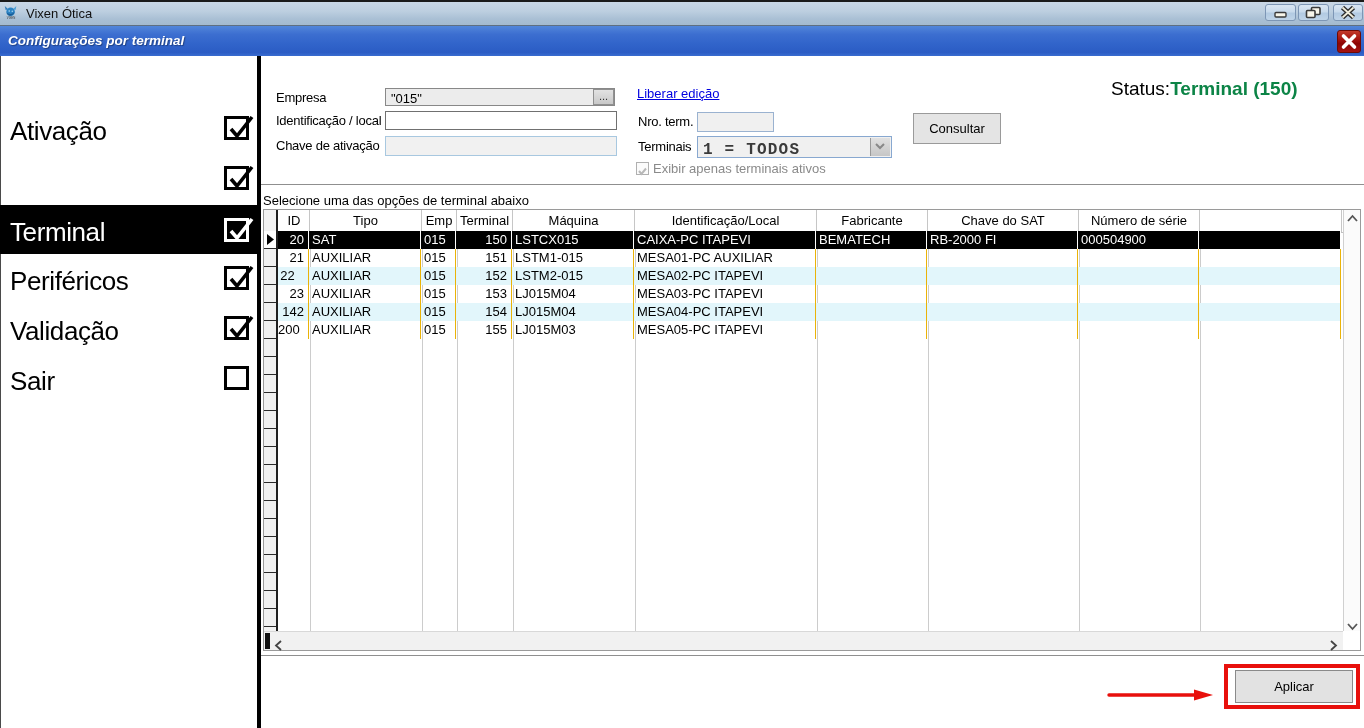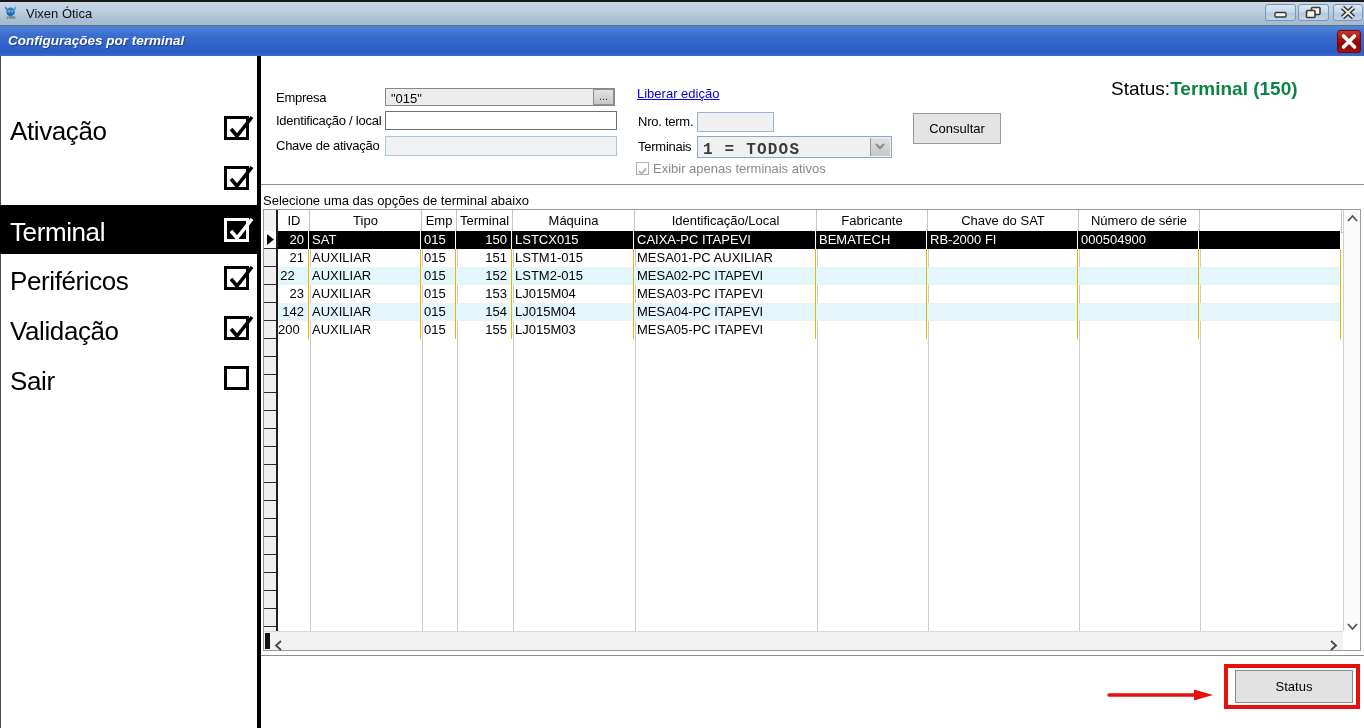--- a/index.html
+++ b/index.html
@@ -320,19 +320,19 @@
           <path d="M8 3 L3 7.5 L8 12" stroke="#444" stroke-width="1.8" fill="none"></path>
         </svg>
 <svg width="12" height="15" style="position:absolute;left:1063px;top:6px;">
           <path d="M4 3 L9 7.5 L4 12" stroke="#444" stroke-width="1.8" fill="none"></path>
         </svg>
 </div>
 </div>
 
   <div class="abs" id="sep2"></div>
 
-  <div class="abs" id="btn-aplicar">Status</div>
+  <div class="abs" id="btn-aplicar">Aplicar</div>
   <div class="abs" id="redrect"></div>
   <svg class="abs" style="left:1105px; top:685px;" width="112" height="20" viewBox="0 0 112 20">
     <line x1="4" y1="10" x2="91" y2="10" stroke="#e8100c" stroke-width="3.4" stroke-linecap="round"></line>
     <polygon points="89,4.5 108,10 89,15.5" fill="#e8100c"></polygon>
   </svg>
 </div>
 
 </body></html>

